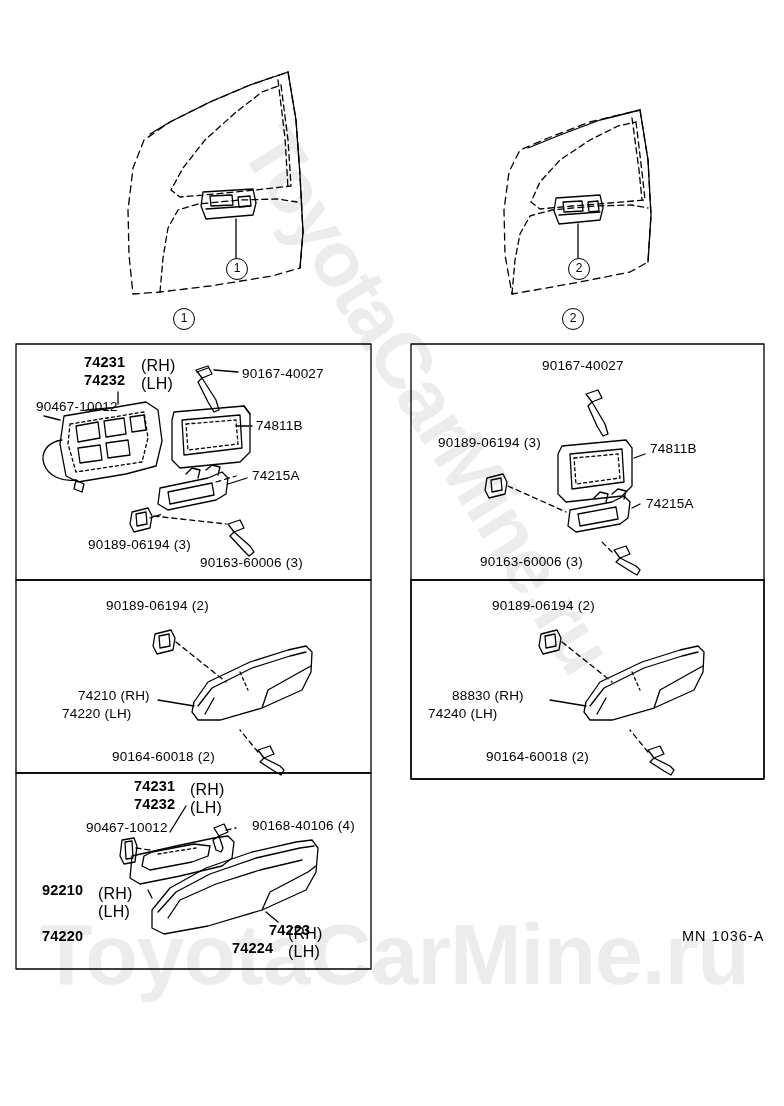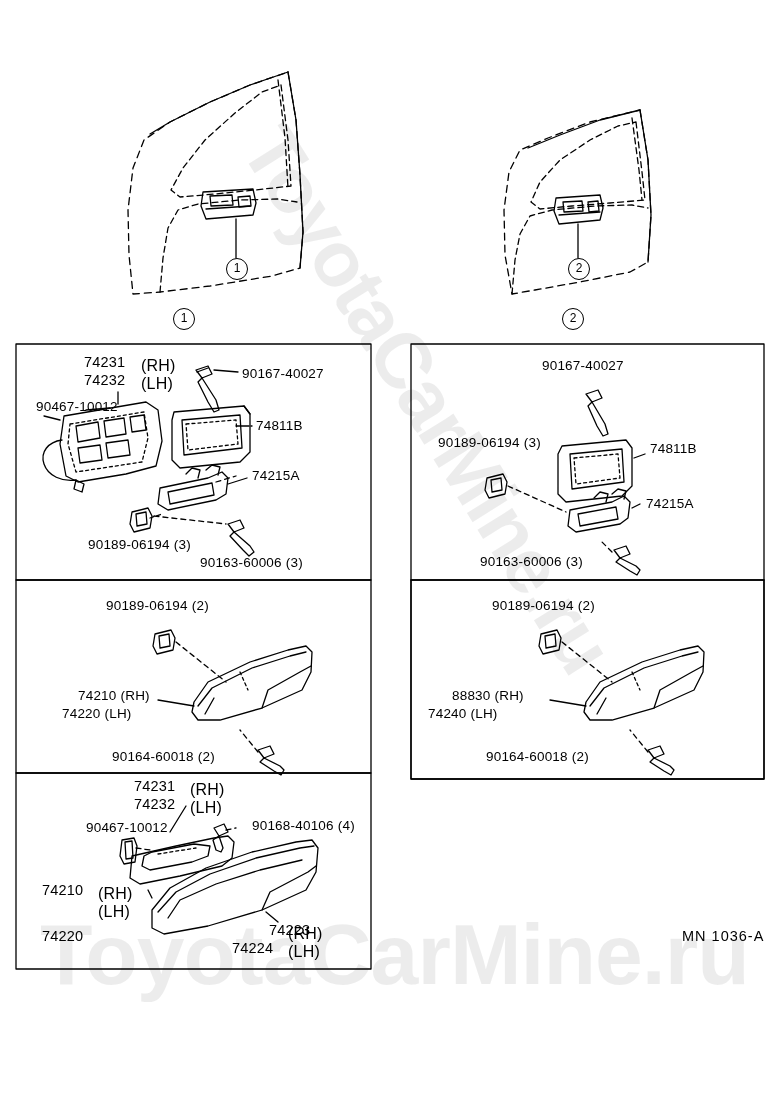--- a/index.html
+++ b/index.html
@@ -44,21 +44,21 @@
 
   .lbl{
     position:absolute;
     font-family:"Liberation Sans", sans-serif;
     font-size:13.5px;
     color:#000;
     white-space:nowrap;
     z-index:3;
     letter-spacing:0.2px;
   }
-  .lbl.b{font-weight:normal;font-size:14.5px;text-align:right;}
+  .lbl.b{font-weight:bold;font-size:14.5px;text-align:right;}
   .sub{font-size:16px;}
   .diagid{
     position:absolute;
     font-size:14.5px;
     letter-spacing:1px;
     z-index:3;
   }
   .callout-num{
     position:absolute;
     width:20px;height:20px;
@@ -343,21 +343,21 @@
   <div class="lbl" style="left:452px;top:688px;">88830 (RH)</div>
   <div class="lbl" style="left:428px;top:706px;">74240 (LH)</div>
   <div class="lbl" style="left:486px;top:749px;">90164-60018 (2)</div>
 
   <div class="lbl b" style="left:134px;top:778px;">74231</div>
   <div class="lbl sub" style="left:190px;top:781px;">(RH)</div>
   <div class="lbl b" style="left:134px;top:796px;">74232</div>
   <div class="lbl sub" style="left:190px;top:799px;">(LH)</div>
   <div class="lbl" style="left:86px;top:820px;">90467-10012</div>
   <div class="lbl" style="left:252px;top:818px;">90168-40106 (4)</div>
-  <div class="lbl b" style="left:42px;top:882px;">74210</div>
+  <div class="lbl b" style="left:42px;top:882px;">92210</div>
   <div class="lbl sub" style="left:98px;top:885px;">(RH)</div>
   <div class="lbl b" style="left:42px;top:928px;">74220</div>
   <div class="lbl sub" style="left:98px;top:903px;">(LH)</div>
   <div class="lbl b" style="left:232px;top:922px;margin-left:37px;">74223</div>
   <div class="lbl sub" style="left:288px;top:925px;">(RH)</div>
   <div class="lbl b" style="left:232px;top:940px;">74224</div>
   <div class="lbl sub" style="left:288px;top:943px;">(LH)</div>
 
   <div class="diagid" style="left:682px;top:928px;">MN 1036-A</div>
 

